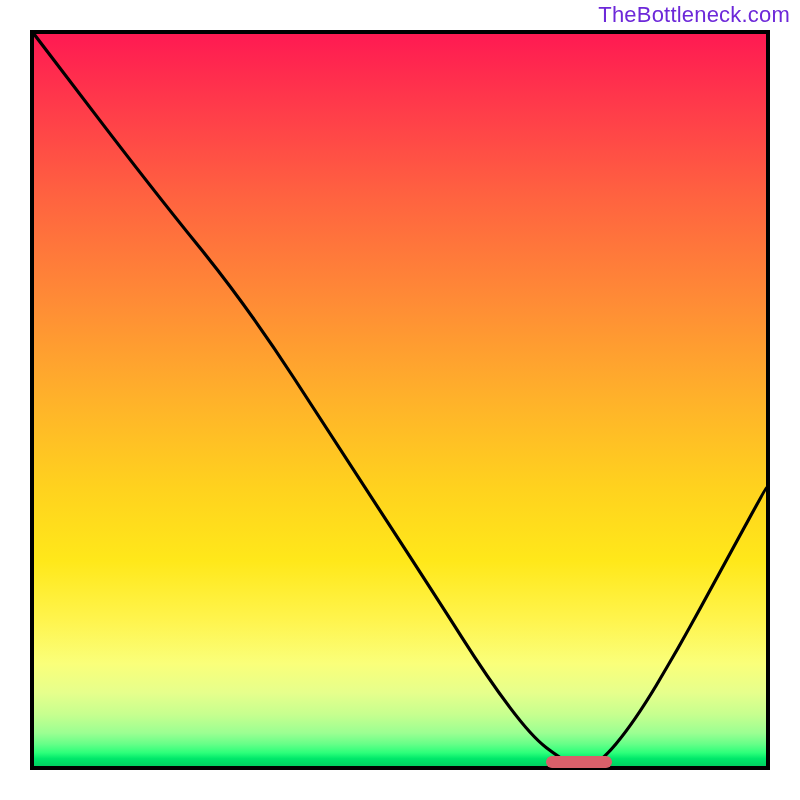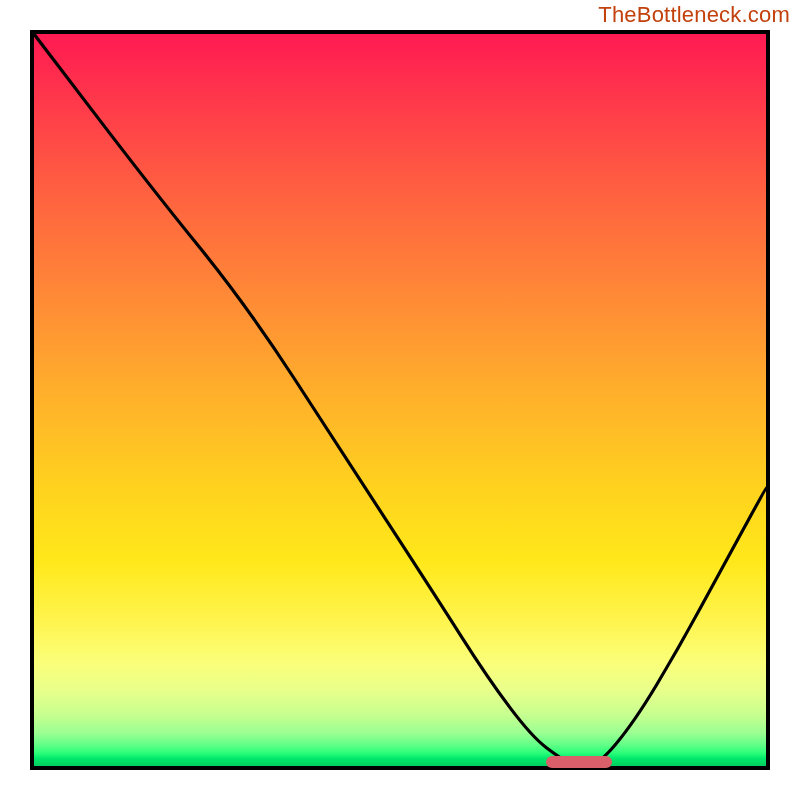--- a/index.html
+++ b/index.html
@@ -9,21 +9,21 @@
     height: 800px;
     font-family: Arial, Helvetica, sans-serif;
     position: relative;
     background: #fff;
   }
   .watermark {
     position: absolute;
     top: 2px;
     right: 10px;
     font-size: 22px;
-    color: #c2410c;
+    color: #6d28d9;
     font-weight: 400;
     letter-spacing: 0.2px;
     z-index: 10;
     text-align: right;
   }
   .plot-frame {
     position: absolute;
     top: 30px;
     left: 30px;
     width: 740px;

